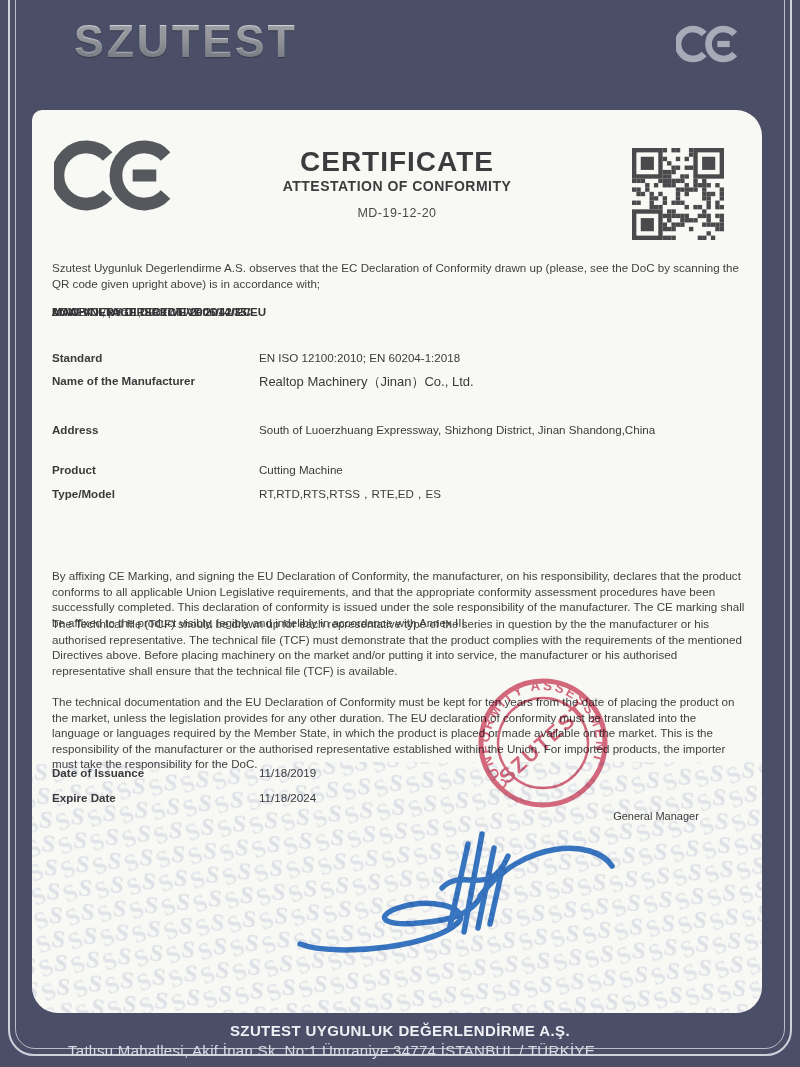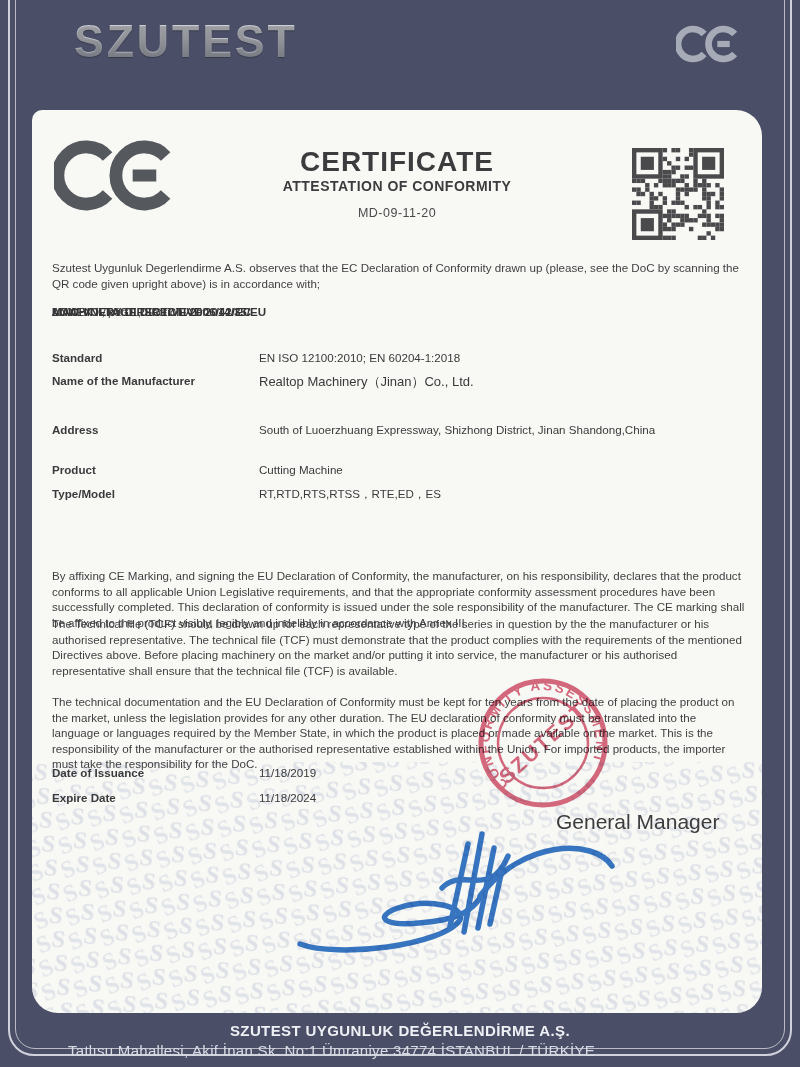--- a/index.html
+++ b/index.html
@@ -61,21 +61,21 @@
   .fr-model{top:377px;}
 
   .para1{top:458px;}
   .para2{top:497px;margin-top:9px;}
   .para3{top:584px;}
 
   .fr-issue{top:656px;}
   .fr-expire{top:681px;}
   .fr-issue .lbl,.fr-expire .lbl{font-weight:bold;}
 
-  .signatory{left:524px;top:700px;font-size:21px;color:#3c3c3e;width:200px;}
+  .signatory{left:524px;top:700px;font-size:11px;color:#3c3c3e;width:200px;text-align:center;}
 
   
   .watermark{left:0;top:652px;width:730px;height:251px;opacity:.55;}
 
   .stamp{left:436px;top:558px;width:150px;height:150px;
     mix-blend-mode:multiply;opacity:.88;}
   .signature{left:250px;top:712px;width:360px;height:150px;
     mix-blend-mode:multiply;opacity:.95;}
 
   
@@ -114,21 +114,21 @@
   <svg class="big-ce" width="118" height="75" viewBox="0 0 120 76" aria-label="CE">
     <g stroke="#55585d" stroke-width="13" fill="none">
       <path d="M54.5 18.6 A29 29 0 1 0 54.5 57.4"></path>
       <path d="M113.5 18.6 A29 29 0 1 0 113.5 57.4"></path>
       <path d="M80 38 H 104" stroke-width="12"></path>
     </g>
   </svg>
 
   <div class="title">CERTIFICATE</div>
   <div class="subtitle">ATTESTATION OF CONFORMITY</div>
-  <div class="cert-no">MD-09-11-20</div>
+  <div class="cert-no">MD-19-12-20</div>
 
   <svg id="qr" class="qr" viewBox="0 0 84 84">
       <rect x="28" y="0" width="4" height="4" fill="#4a4a4c"></rect>
       <rect x="36" y="0" width="4" height="4" fill="#4a4a4c"></rect>
       <rect x="40" y="0" width="4" height="4" fill="#4a4a4c"></rect>
       <rect x="52" y="0" width="4" height="4" fill="#4a4a4c"></rect>
       <rect x="52" y="4" width="4" height="4" fill="#4a4a4c"></rect>
       <rect x="28" y="8" width="4" height="4" fill="#4a4a4c"></rect>
       <rect x="40" y="8" width="4" height="4" fill="#4a4a4c"></rect>
       <rect x="48" y="8" width="4" height="4" fill="#4a4a4c"></rect>

